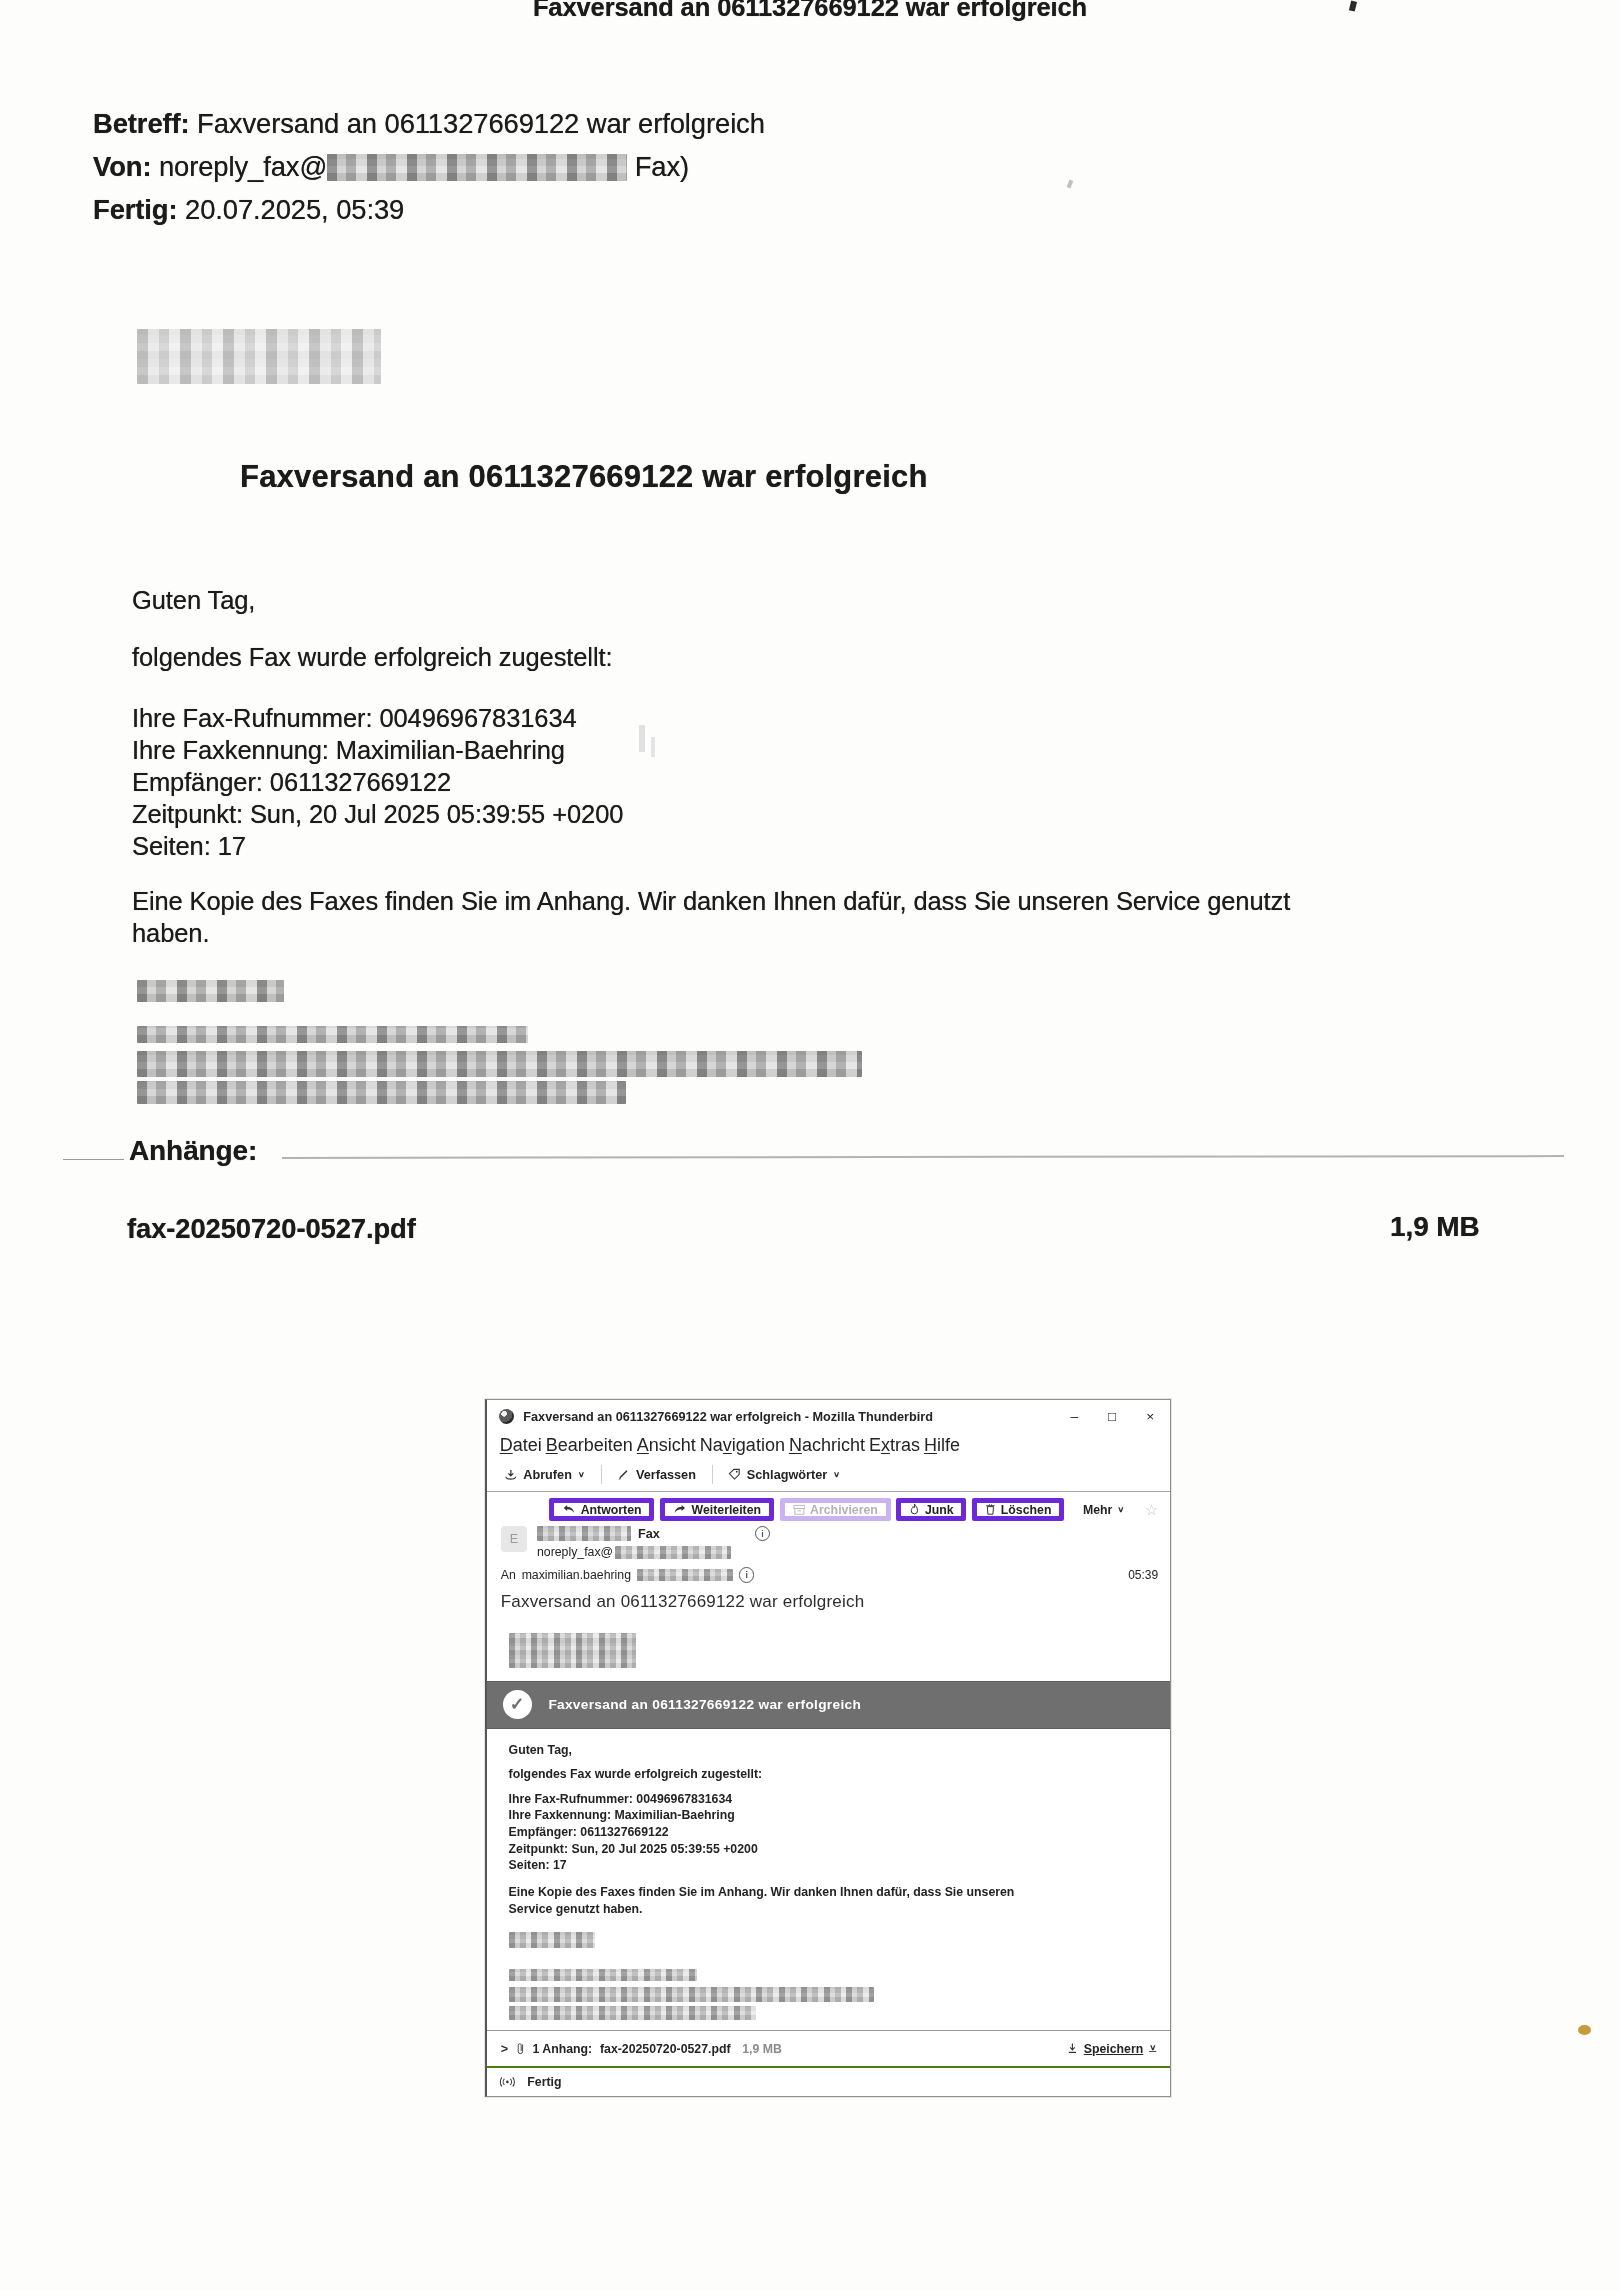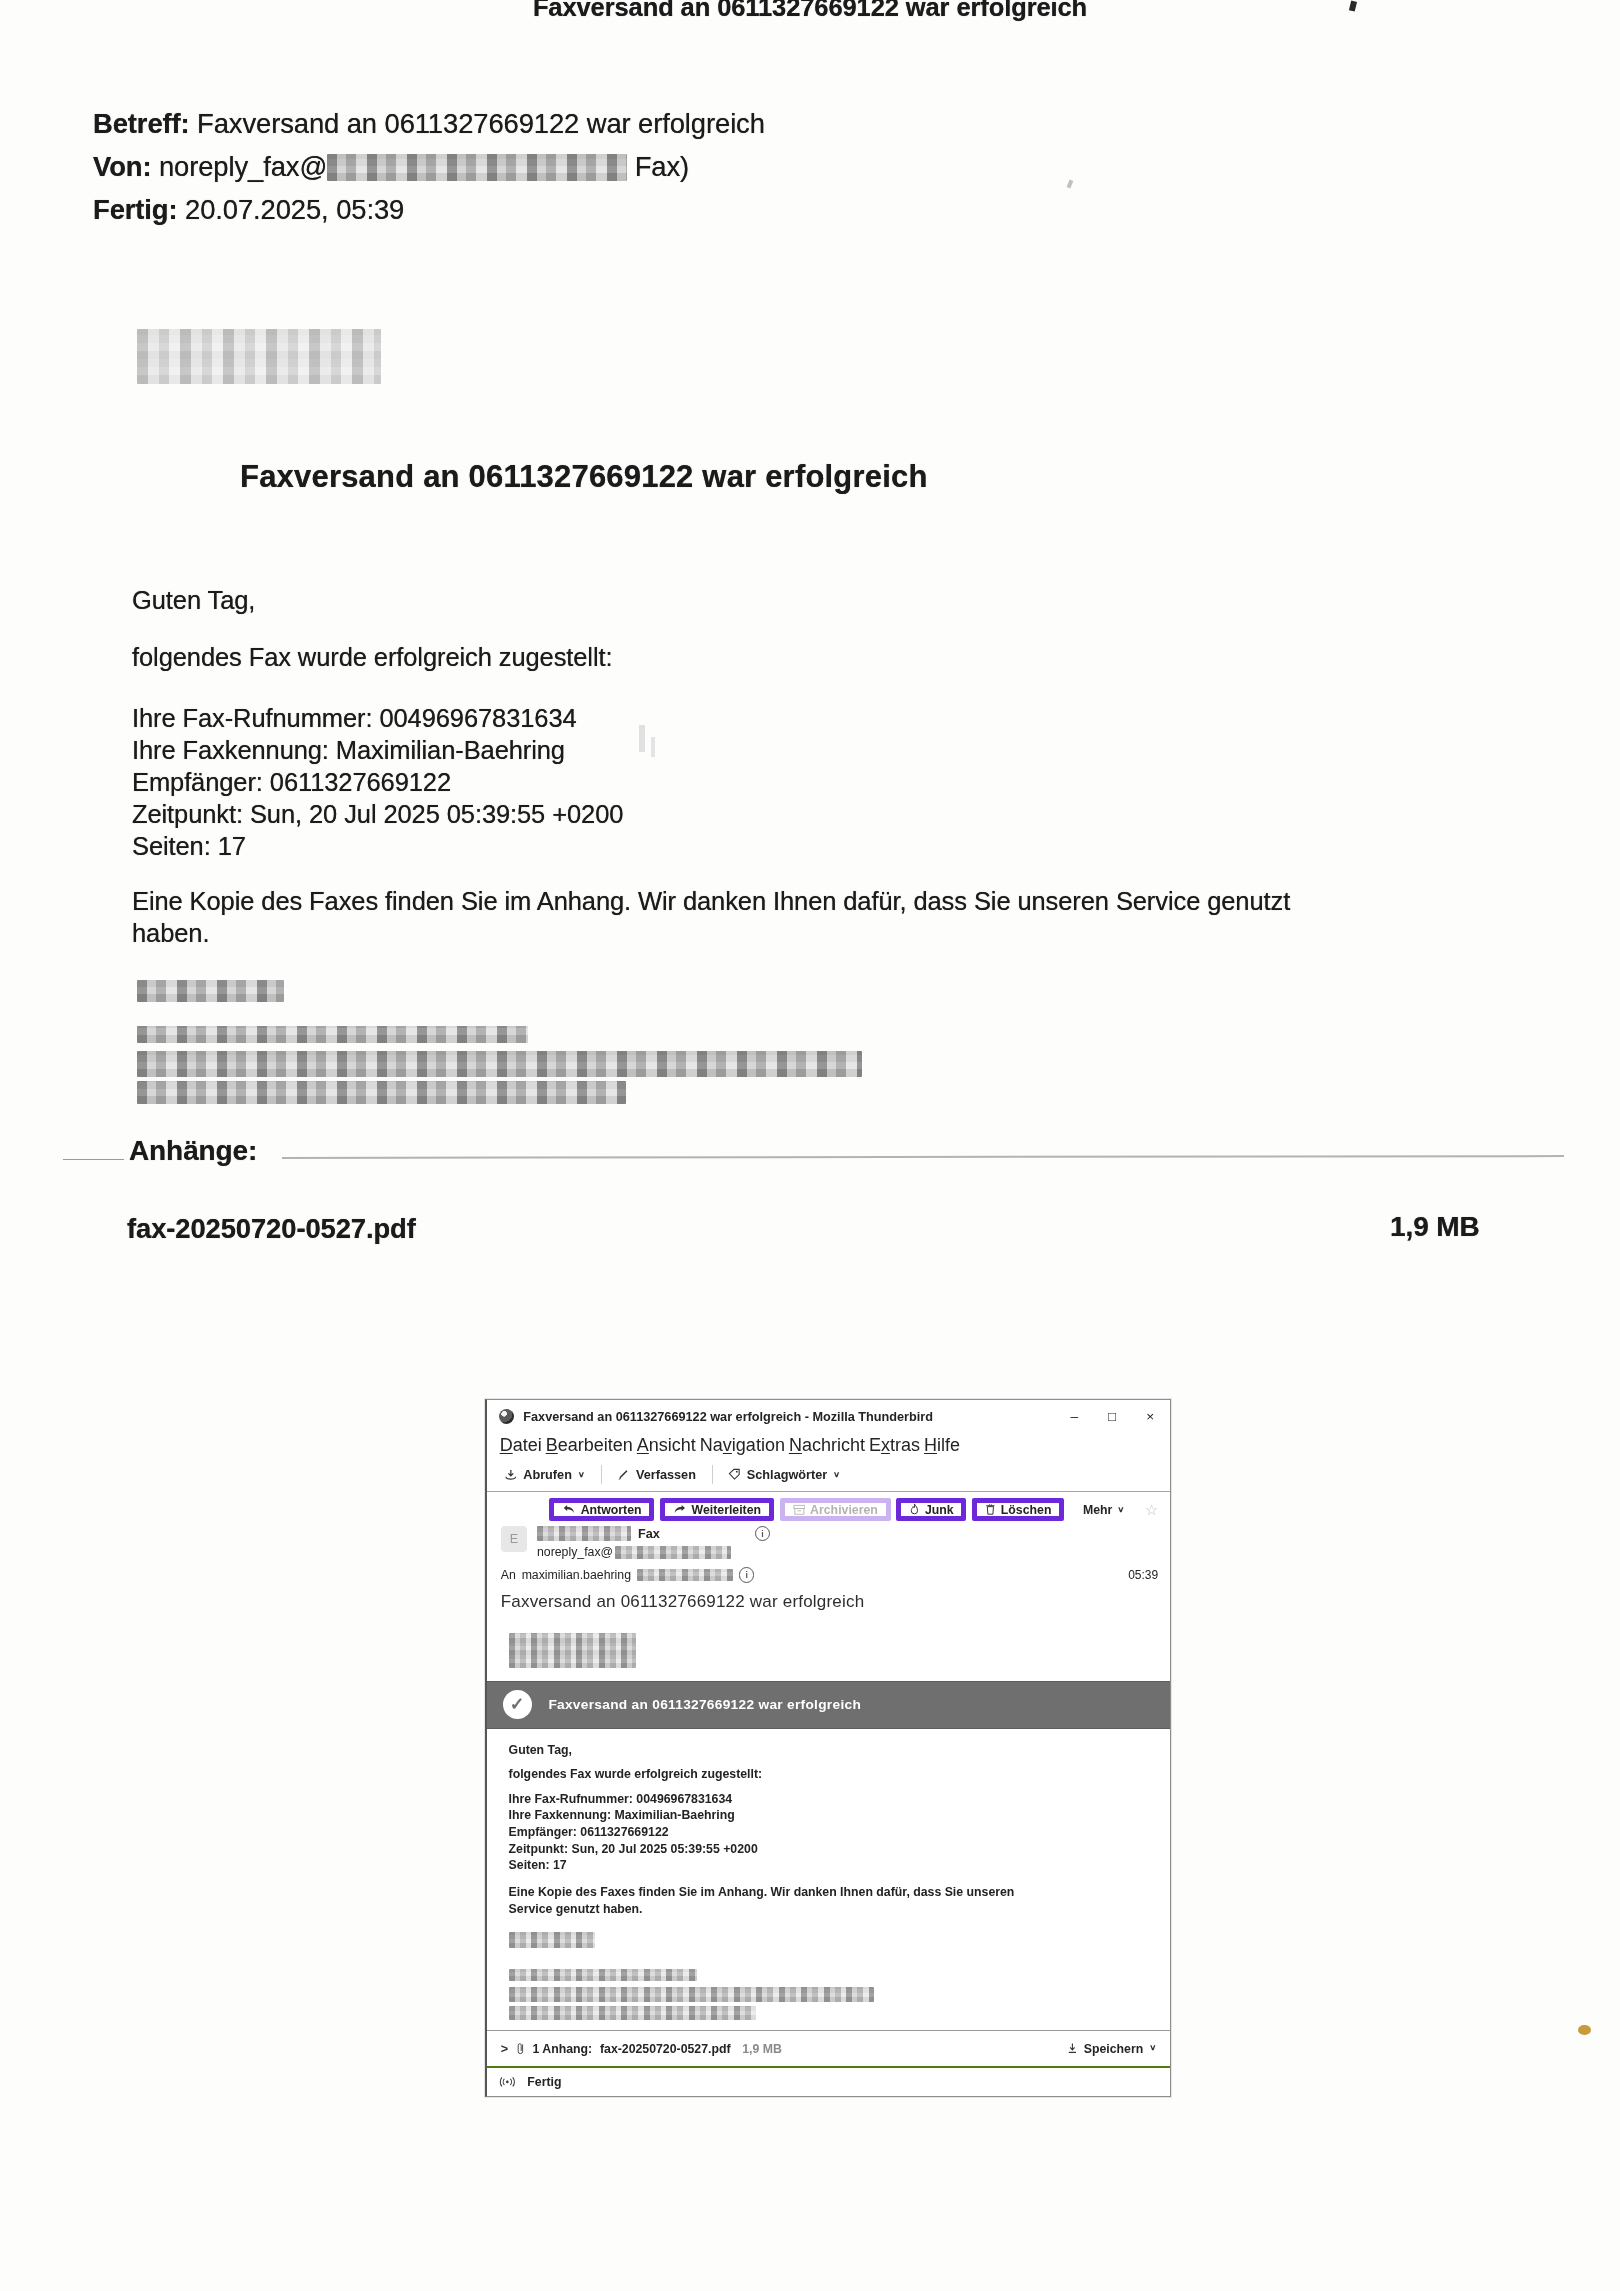--- a/index.html
+++ b/index.html
@@ -96,21 +96,21 @@
 
   .tb-msg{padding:12.7px 21.6px 0;font-size:12.3px;font-weight:600;color:#232323;}
   .tb-msg .line{line-height:16.7px;}
   .gap8{height:7.8px;}.gap10{height:9.8px;}
   .tb-sig{margin:14.7px 0 0 21.6px;}
 
   .tb-attach{margin-top:auto;flex:0 0 auto;border-top:1px solid #999;height:35px;display:flex;
     align-items:center;gap:7.8px;padding:0 13.7px;font-size:12.3px;font-weight:600;}
   .expander{font-size:12.7px;font-weight:700;color:#333;}
   .attach-size{color:#8a8a8a;margin-left:3.9px;}
-  .attach-right{margin-left:auto;display:flex;align-items:flex-start;gap:5.9px;}
+  .attach-right{margin-left:auto;display:flex;align-items:flex-start;gap:5.9px;text-decoration:underline;}
   .tb-status{flex:0 0 auto;border-top:2px solid #4d7c0f;height:28px;display:flex;align-items:center;gap:11.8px;
     padding:0 11.8px;font-size:12.3px;font-weight:600;}
 
   svg{display:block;}
   
   .speck{position:absolute;background:#2a2a2a;}
 </style>
 </head>
 <body>
 

